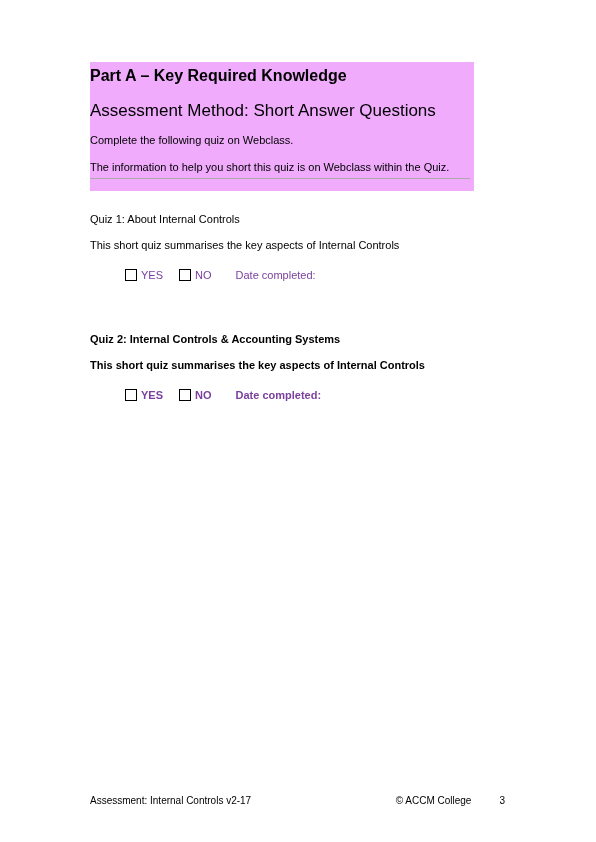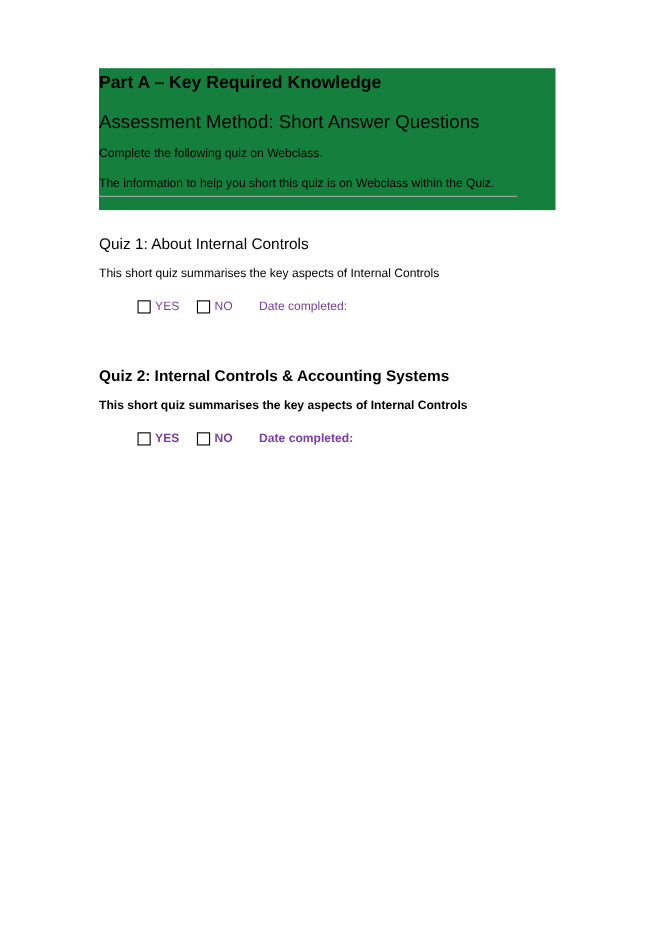--- a/index.html
+++ b/index.html
@@ -17,22 +17,22 @@
     .page {
       width: 596px;
       height: 842px;
       position: relative;
       padding: 0;
     }
     .header-box {
       position: absolute;
       left: 90px;
       top: 62px;
-      width: 415px;
-      background: #15803d;
+      width: 384px;
+      background: #f0abfc;
       padding: 0 0 12px 0;
     }
     .title {
       font-size: 16px;
       font-weight: bold;
       color: #000000;
       padding: 4px 0 0 0;
       line-height: 1.3;
     }
     .subtitle {
@@ -61,21 +61,21 @@
     }
     .content {
       position: absolute;
       left: 90px;
       width: 415px;
     }
     .quiz-block {
       margin-top: 28px;
     }
     .quiz-title {
-      font-size: 14px;
+      font-size: 11px;
       color: #000000;
     }
     .quiz-desc {
       font-size: 11px;
       color: #000000;
       margin-top: 14px;
     }
     .checkbox-row {
       display: flex;
       margin-top: 18px;
@@ -153,14 +153,21 @@
       <div class="checkbox-row">
         <span class="checkbox"></span>
         <span class="yn">YES</span>
         <span class="checkbox"></span>
         <span class="yn">NO</span>
         <span class="date-label">Date completed:</span>
       </div>
     </div>
   </div>
 
+  <div class="footer">
+    <span>Assessment: Internal Controls v2-17</span>
+    <span class="footer-right">
+      <span>© ACCM College</span>
+      <span>3</span>
+    </span>
+  </div>
 
 </div>
 
 </body></html>

